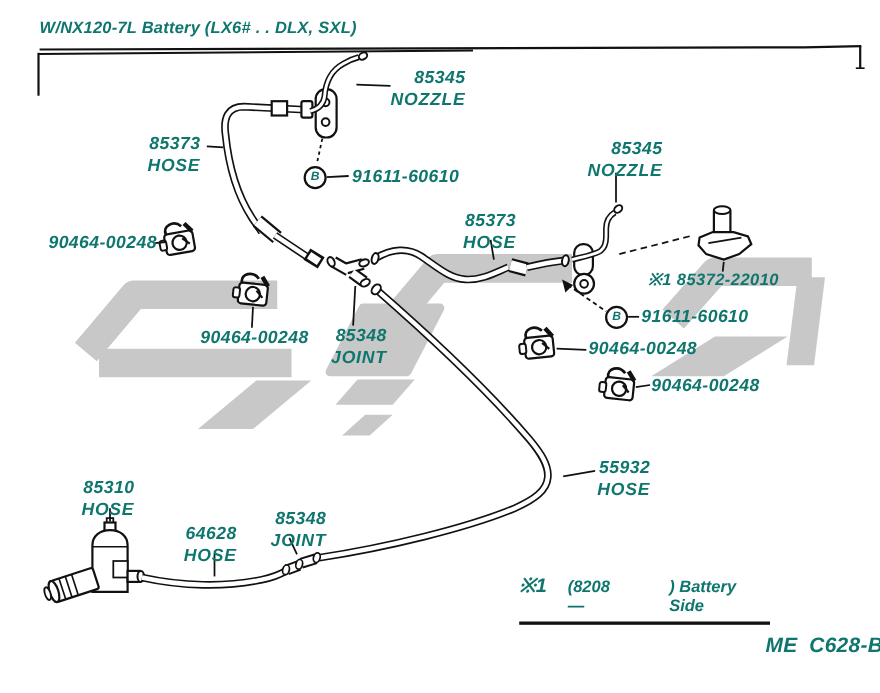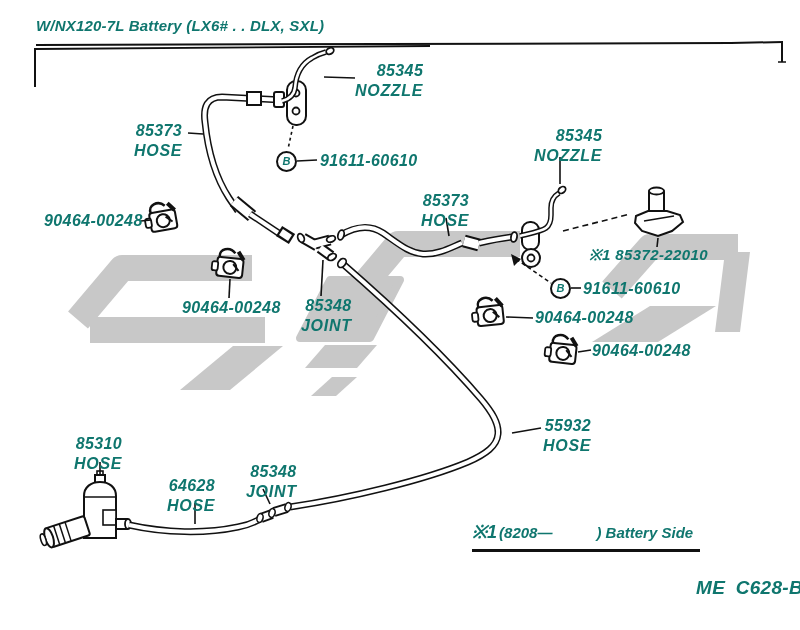--- a/index.html
+++ b/index.html
@@ -10,21 +10,21 @@
   svg.art{position:absolute;left:0;top:0;}
   .plabel{position:absolute;font-weight:bold;line-height:1;white-space:nowrap;text-align:right;}
   .pnum{display:block;font-size:16px;letter-spacing:0.4px;}
   .pcap{display:block;font-size:16px;letter-spacing:0.7px;margin-top:4px;}
   .bmark{position:absolute;width:21px;height:21px;border:2px solid #111;border-radius:50%;
          box-sizing:border-box;font-size:11px;font-weight:bold;display:flex;
          align-items:center;justify-content:center;background:#fff;line-height:1;}
   .footnote{position:absolute;left:472px;top:519px;width:228px;border-bottom:3px solid #111;
             padding-bottom:6px;display:flex;align-items:baseline;font-weight:bold;}
   .fn-ref{font-size:18px;}
-  .fn-open{font-size:15px;margin-left:2px;}
+  .fn-open{font-size:15px;margin-left:19px;}
   .fn-gap{width:44px;}
   .fn-close{font-size:15px;}
   .doccode{position:absolute;left:696px;top:577px;font-size:19px;font-weight:bold;
            letter-spacing:0.3px;word-spacing:5px;white-space:nowrap;}
 </style>
 </head>
 <body>
 
 <div class="stage">
 

